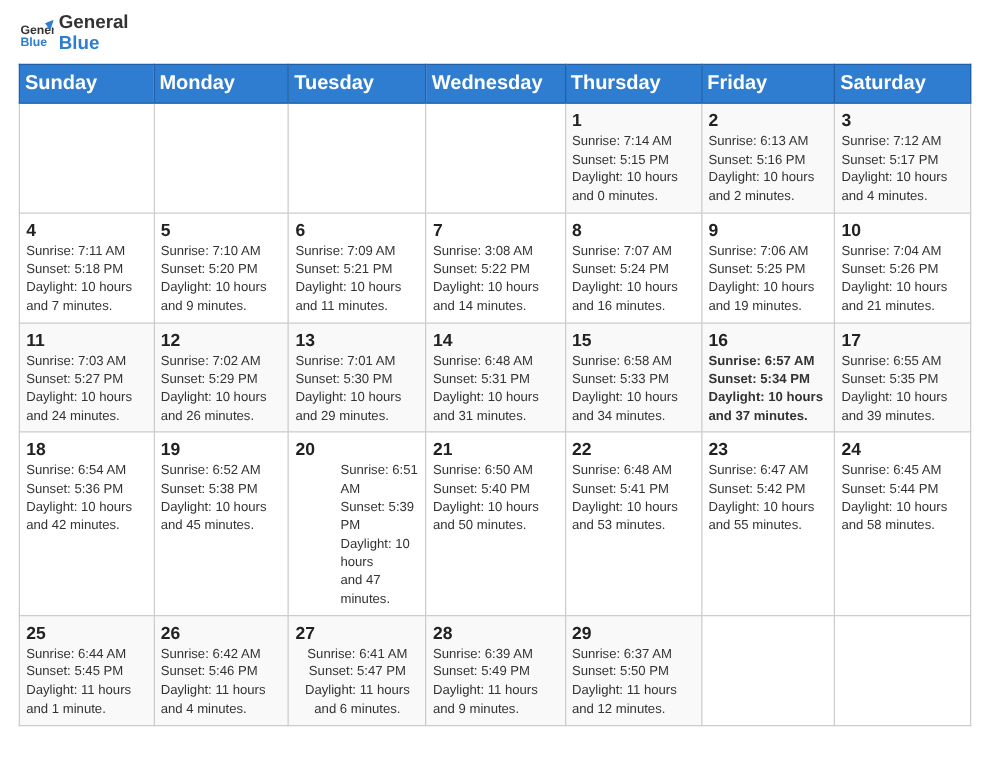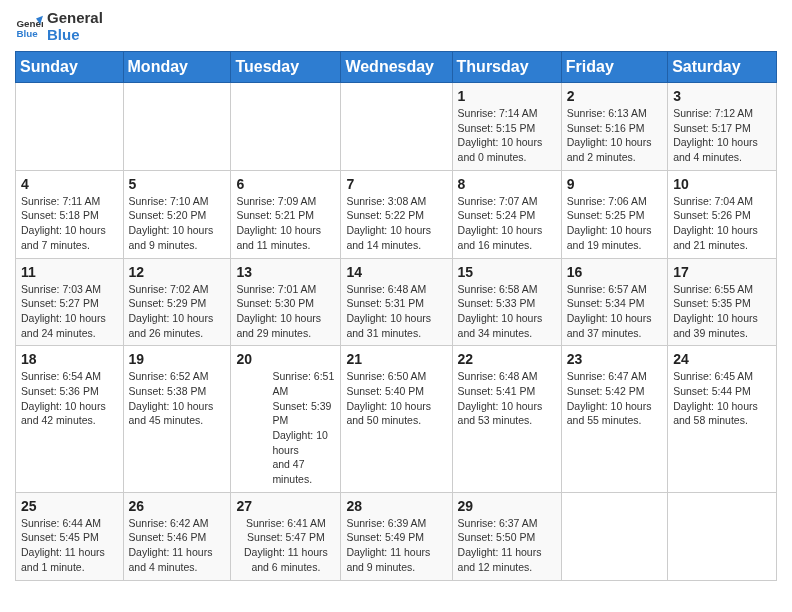--- a/index.html
+++ b/index.html
@@ -218,21 +218,21 @@
         </td>
         <td>
           <span class="day-number">15</span>
           <div class="day-info" style="white-space: pre-line;">Sunrise: 6:58 AM
 Sunset: 5:33 PM
 Daylight: 10 hours
 and 34 minutes.</div>
         </td>
         <td>
           <span class="day-number">16</span>
-          <div class="day-info" style="white-space: pre-line;">Sunrise: 6:57 AM
+          <div class="day-info" style="white-space: pre-line; font-weight: bold;">Sunrise: 6:57 AM
 Sunset: 5:34 PM
 Daylight: 10 hours
 and 37 minutes.</div>
         </td>
         <td>
           <span class="day-number">17</span>
           <div class="day-info" style="white-space: pre-line;">Sunrise: 6:55 AM
 Sunset: 5:35 PM
 Daylight: 10 hours
 and 39 minutes.</div>

